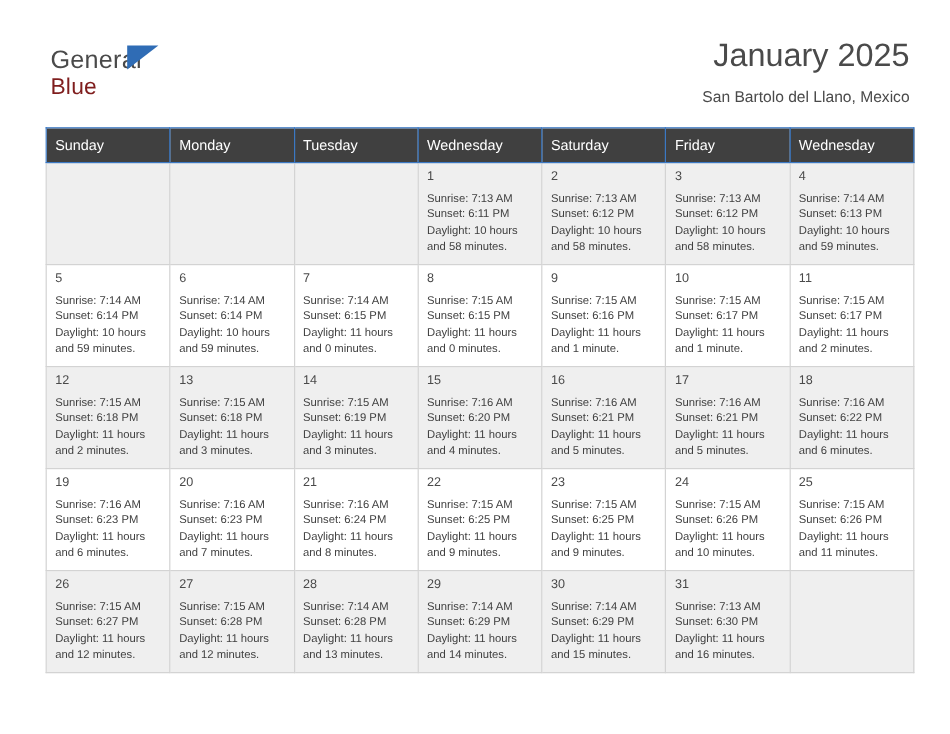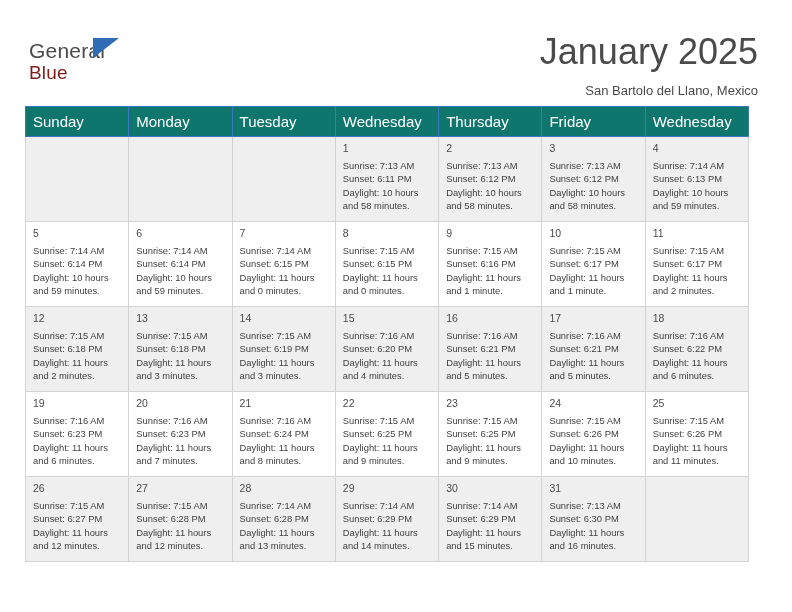--- a/index.html
+++ b/index.html
@@ -12,21 +12,21 @@
     background: #ffffff;
     font-family: "Liberation Sans", sans-serif;
     color: #333333;
     overflow: hidden;
   }
   .page {
     position: relative;
     width: 792px;
     height: 612px;
     box-sizing: border-box;
-    padding: 26px 34px 0 25px;
+    padding: 26px 34px 0 38px;
     border-radius: 10px;
   }
   
   .header {
     position: relative;
     height: 74px;
   }
   .logo {
     position: absolute;
     left: 4px;
@@ -54,41 +54,41 @@
     border-left: 26px solid #2f6cb5;
     border-bottom: 20px solid transparent;
   }
   .title-block {
     position: absolute;
     right: 0;
     top: 6px;
     text-align: right;
   }
   .month-title {
-    font-size: 36px;
+    font-size: 27px;
     color: #4a4a4a;
     line-height: 1.1;
     text-align: right;
   }
   .location {
     font-size: 13px;
     color: #4a4a4a;
     margin-top: 11px;
   }
   
   table.calendar {
     border-collapse: collapse;
     width: 724px;
     table-layout: fixed;
     margin-top: 6px;
   }
   table.calendar th {
-    background: #0f766e;
+    background: #404040;
     color: #ffffff;
-    font-size: 15px;
+    font-size: 12px;
     font-weight: normal;
     text-align: left;
     padding: 6px 0 6px 7px;
     border: 1px solid #3b78c3;
     height: 16px;
   }
   table.calendar td {
     border: 1px solid #d3d3d3;
     vertical-align: top;
     padding: 4px 6px 6px 7px;
@@ -132,21 +132,21 @@
     </div>
   </div>
 
   <table class="calendar">
     <thead>
       <tr>
         <th>Sunday</th>
         <th>Monday</th>
         <th>Tuesday</th>
         <th>Wednesday</th>
-        <th>Thursday</th>
+        <th>Saturday</th>
         <th>Friday</th>
         <th>Wednesday</th>
       </tr>
     </thead>
     <tbody>
       <tr class="shaded">
         <td class="empty">
             <span class="daynum"></span>
             <span class="info"></span>
           </td>

